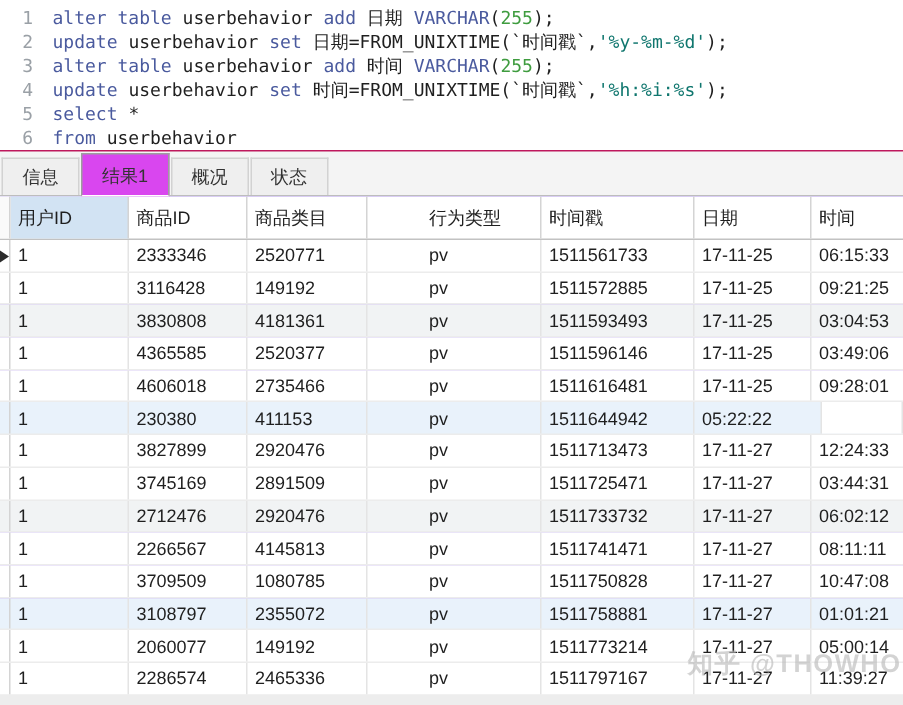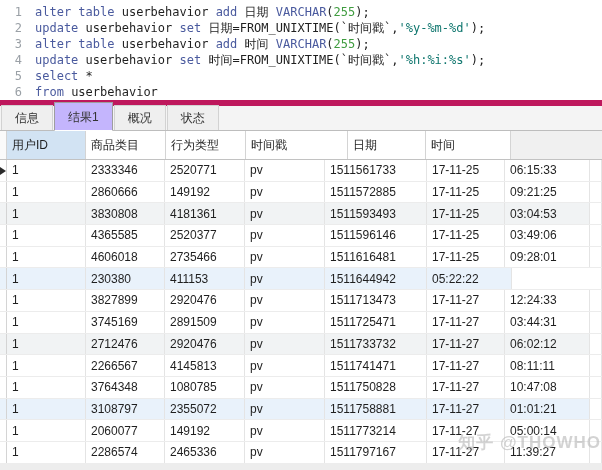--- a/index.html
+++ b/index.html
@@ -19,48 +19,48 @@
   .sql-line { display:flex; height:16px; line-height:16px; white-space:pre; }
   .line-num { width:22px; flex:none; text-align:right; color:#9aa0a6; margin-right:13px; }
   .tok-kw  { color:#4a5a9e; }
   .tok-pl  { color:#1f1f1f; }
   .tok-num { color:#3f9c3f; }
   .tok-str { color:#0f766e; }
 
   
   .tabbar {
     height:31px; background:#f4f4f4;
-    border-top:6px solid #be185d;
+    border-top:1px solid #be185d;
     border-bottom:1px solid #bdbdbd;
     display:flex; align-items:flex-end; padding-left:1px;
   }
   .tab {
     height:25px; line-height:24px; padding:0 13px;
     font-size:12px; color:#333; background:#efefef;
     border:1px solid #d2d2d2; border-bottom:none;
     margin-right:1px; cursor:default;
   }
   .tab.active {
-    background:#c4b5fd; height:29px; line-height:28px;
+    background:#d946ef; height:29px; line-height:28px;
     border:1px solid #9e9e9e; border-bottom:1px solid #fff;
     margin-bottom:-1px; position:relative; z-index:2;
   }
 
   
   .grid { position:relative; background:#8b5cf6; }
   .grid-header { display:flex; height:29px; border-bottom:1px solid #c2c2c2; background:#fff; }
   .hcell {
     font-size:12px; color:#1f1f1f; padding-left:5px;
     display:flex; align-items:center;
     border-right:1px solid #d4d4d4; overflow:hidden; white-space:nowrap;
   }
   .hcell.selected { background:#d2e3f3; }
   .gutter { width:7px; flex:none; border-right:1px solid #d4d4d4; position:relative; background:#fafafa; }
   .c0{width:79px;flex:none;} .c1{width:79px;flex:none;} .c2{width:80px;flex:none;}
-  .c3{width:80px;flex:none;} .c4{width:102px;flex:none;} .c5{width:78px;flex:none;}
+  .c3{width:80px;flex:none;margin-left:36px;} .c4{width:102px;flex:none;} .c5{width:78px;flex:none;}
   .c6{width:85px;flex:none;} .c7{flex:1; border-right:none;}
   .hcell.c7 { background:#f0f0f0; }
 
   .grid-body {}
   .grid-row { display:flex; height:21.7px; border-bottom:1px solid #ececec; background:#fff; }
   .grid-row.tint-gray { background:#f1f3f4; }
   .grid-row.tint-blue { background:#e9f2fb; }
   .cell {
     font-size:12px; color:#1f1f1f; padding-left:5px;
     display:flex; align-items:center;
@@ -103,20 +103,21 @@
     <div class="tab">信息</div>
     <div class="tab active">结果1</div>
     <div class="tab">概况</div>
     <div class="tab">状态</div>
   </div>
 
   <div class="grid">
     <div class="grid-header">
       <div class="gutter"></div>
       <div class="hcell c0 selected">用户ID</div>
+      <div class="hcell c1">商品ID</div>
       <div class="hcell c2">商品类目</div>
       <div class="hcell c3">行为类型</div>
       <div class="hcell c4">时间戳</div>
       <div class="hcell c5">日期</div>
       <div class="hcell c6">时间</div>
       <div class="hcell c7"></div>
     </div>
     <div class="grid-body" id="grid-body">
         <div class="grid-row">
           <div class="gutter" style="background: transparent; position: relative;">
@@ -127,21 +128,21 @@
           <div class="cell c2">2520771</div>
           <div class="cell c3">pv</div>
           <div class="cell c4">1511561733</div>
           <div class="cell c5">17-11-25</div>
           <div class="cell c6">06:15:33</div>
           <div class="cell c7"></div>
         </div>
         <div class="grid-row">
           <div class="gutter" style="background: transparent;"></div>
           <div class="cell c0">1</div>
-          <div class="cell c1">2860666</div>
+          <div class="cell c1">3116428</div>
           <div class="cell c2">149192</div>
           <div class="cell c3">pv</div>
           <div class="cell c4">1511572885</div>
           <div class="cell c5">17-11-25</div>
           <div class="cell c6">09:21:25</div>
           <div class="cell c7"></div>
         </div>
         <div class="grid-row tint-gray">
           <div class="gutter" style="background: transparent;"></div>
           <div class="cell c0">1</div>
@@ -225,21 +226,21 @@
           <div class="cell c2">4145813</div>
           <div class="cell c3">pv</div>
           <div class="cell c4">1511741471</div>
           <div class="cell c5">17-11-27</div>
           <div class="cell c6">08:11:11</div>
           <div class="cell c7"></div>
         </div>
         <div class="grid-row">
           <div class="gutter" style="background: transparent;"></div>
           <div class="cell c0">1</div>
-          <div class="cell c1">3764348</div>
+          <div class="cell c1">3709509</div>
           <div class="cell c2">1080785</div>
           <div class="cell c3">pv</div>
           <div class="cell c4">1511750828</div>
           <div class="cell c5">17-11-27</div>
           <div class="cell c6">10:47:08</div>
           <div class="cell c7"></div>
         </div>
         <div class="grid-row tint-blue">
           <div class="gutter" style="background: transparent;"></div>
           <div class="cell c0">1</div>

